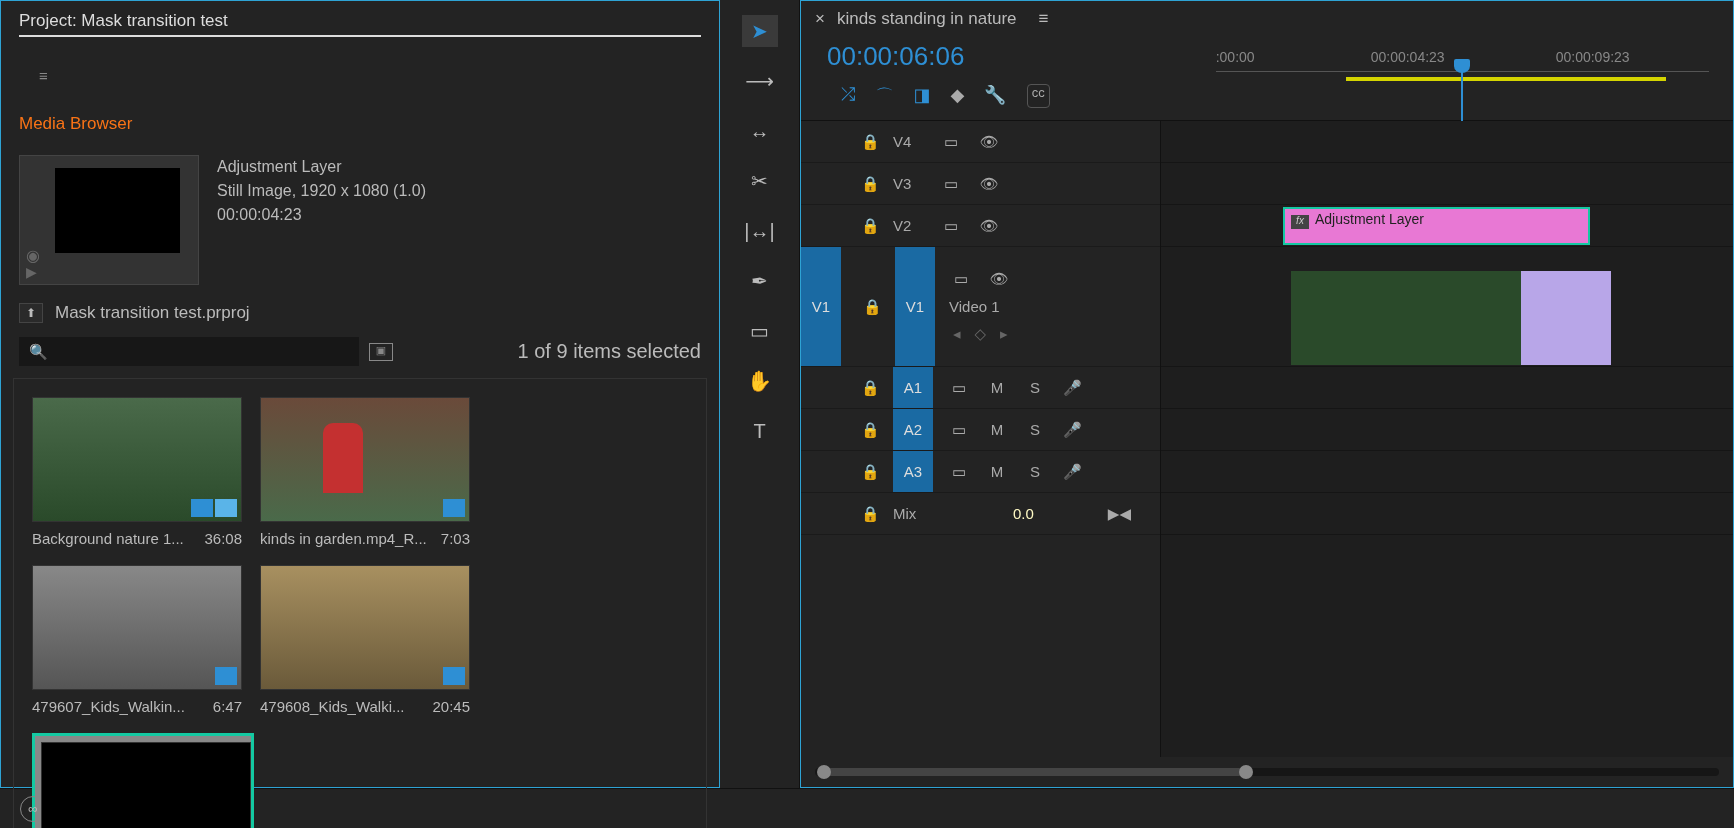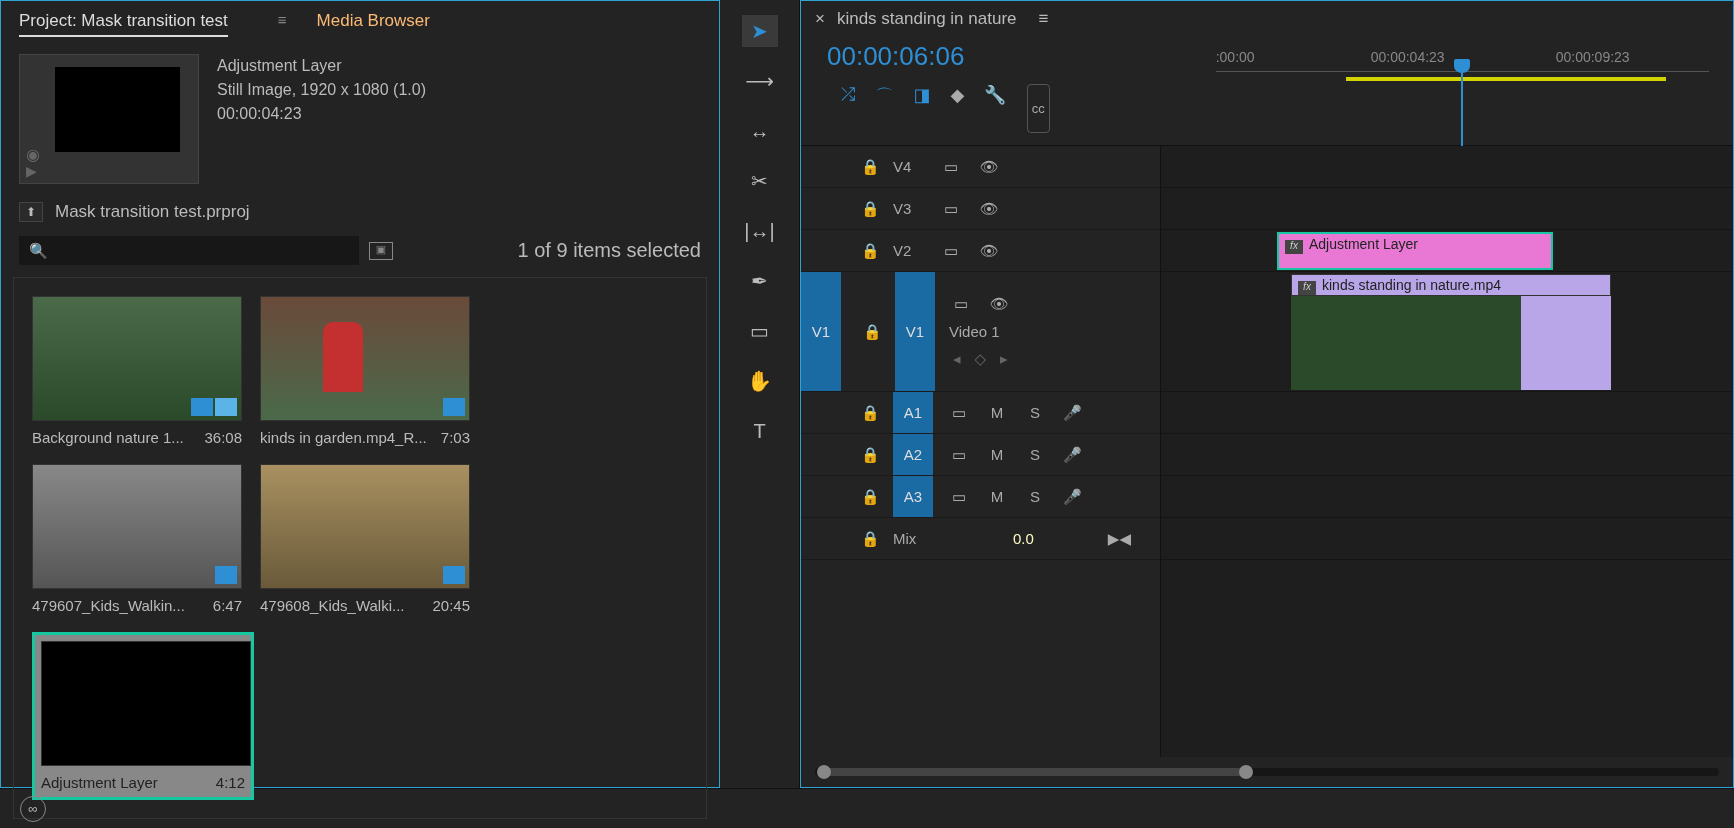--- a/index.html
+++ b/index.html
@@ -2,22 +2,22 @@
 <html><head>
 <meta charset="utf-8">
 <style>
 * { margin:0; padding:0; box-sizing:border-box; font-family:"Segoe UI",Arial,sans-serif; }
 body { background:#1a1a1a; color:#ccc; width:1734px; height:828px; overflow:hidden; font-size:15px; }
 .app { display:flex; width:100%; height:788px; }
 .left-panel { width:720px; background:#232323; display:flex; flex-direction:column; border:1px solid #2ea3d4; }
 .tools-strip { width:80px; background:#232323; border-right:1px solid #111; display:flex; flex-direction:column; align-items:center; padding-top:15px; gap:18px; }
 .right-panel { flex:1; background:#232323; border:1px solid #2ea3d4; display:flex; flex-direction:column; }
 
-.tabs { display:flex; gap:30px; padding:10px 18px 5px; }
-.tab { color:#fdba74; font-size:17px; cursor:pointer; padding-bottom:4px; }
+.tabs { display:flex; gap:30px; padding:10px 18px 5px;flex-direction:column; }
+.tab { color:#f97316; font-size:17px; cursor:pointer; padding-bottom:4px; }
 .tab.active { color:#ddd; border-bottom:2px solid #ddd; }
 .tab-icon { margin-left:20px; color:#888; cursor:pointer; }
 
 .preview-row { display:flex; padding:12px 18px; gap:18px; }
 .preview-thumb { width:180px; height:130px; background:#333; border:1px solid #444; position:relative; }
 .preview-thumb-inner { position:absolute; top:12px; left:35px; width:125px; height:85px; background:#000; }
 .preview-cam { position:absolute; left:6px; top:90px; color:#666; font-size:16px; }
 .preview-play { position:absolute; left:6px; bottom:4px; color:#666; font-size:14px; }
 .preview-meta { color:#bbb; line-height:1.5; font-size:16px; }
 
@@ -217,21 +217,21 @@
 
     <div class="tc-row">
       <div>
         <div class="timecode">00:00:06:06</div>
         <div class="tl-toolbar">
           <span class="tl-tool blue">⤮</span>
           <span class="tl-tool blue">⌒</span>
           <span class="tl-tool blue">◨</span>
           <span class="tl-tool">◆</span>
           <span class="tl-tool">🔧</span>
-          <span class="tl-tool" style="border:1px solid #555;border-radius:4px;padding:16px 4px;font-size:13px">cc</span>
+          <span class="tl-tool" style="border:1px solid #555;border-radius:4px;padding:0 4px;font-size:13px">cc</span>
         </div>
       </div>
       <div class="ruler">
         <div class="ruler-tick" style="left:0">:00:00</div>
         <div class="ruler-tick" style="left:155px">00:00:04:23</div>
         <div class="ruler-tick" style="left:340px">00:00:09:23</div>
         <div class="ruler-line"></div>
         <div class="ruler-yellow" style="left:130px;width:320px"></div>
         <div class="playhead" style="left:245px"></div>
       </div>
@@ -310,25 +310,22 @@
       <div class="track-content">
         <div class="tc-row-bg" style="top:0;height:42px"></div>
         <div class="tc-row-bg" style="top:42px;height:42px"></div>
         <div class="tc-row-bg" style="top:84px;height:42px"></div>
         <div class="tc-row-bg" style="top:126px;height:120px"></div>
         <div class="tc-row-bg" style="top:246px;height:42px"></div>
         <div class="tc-row-bg" style="top:288px;height:42px"></div>
         <div class="tc-row-bg" style="top:330px;height:42px"></div>
         <div class="tc-row-bg" style="top:372px;height:42px"></div>
 
-        <div class="clip adj" style="left:116px;top:86px;width:276px;height:38px">
+        <div class="clip adj" style="left:122px;top:86px;width:307px;height:38px">
           <span class="fx-badge">fx</span><span>Adjustment Layer</span>
-        </div>
-        <div class="clip vid" style="left:130px;top:128px;width:320px;height:22px">
-          <span class="fx-badge">fx</span><span>kinds standing in nature.mp4</span>
         </div>
         <div class="clip-thumb" style="left:130px;top:150px;width:230px;height:94px"></div>
         <div class="clip-purple" style="left:360px;top:150px;width:90px;height:94px"></div>
       </div>
     </div>
 
     <div class="tl-scroll">
       <div class="scroll-track">
         <div class="scroll-thumb" style="left:8px;width:420px"></div>
         <div class="scroll-knob" style="left:2px"></div>

